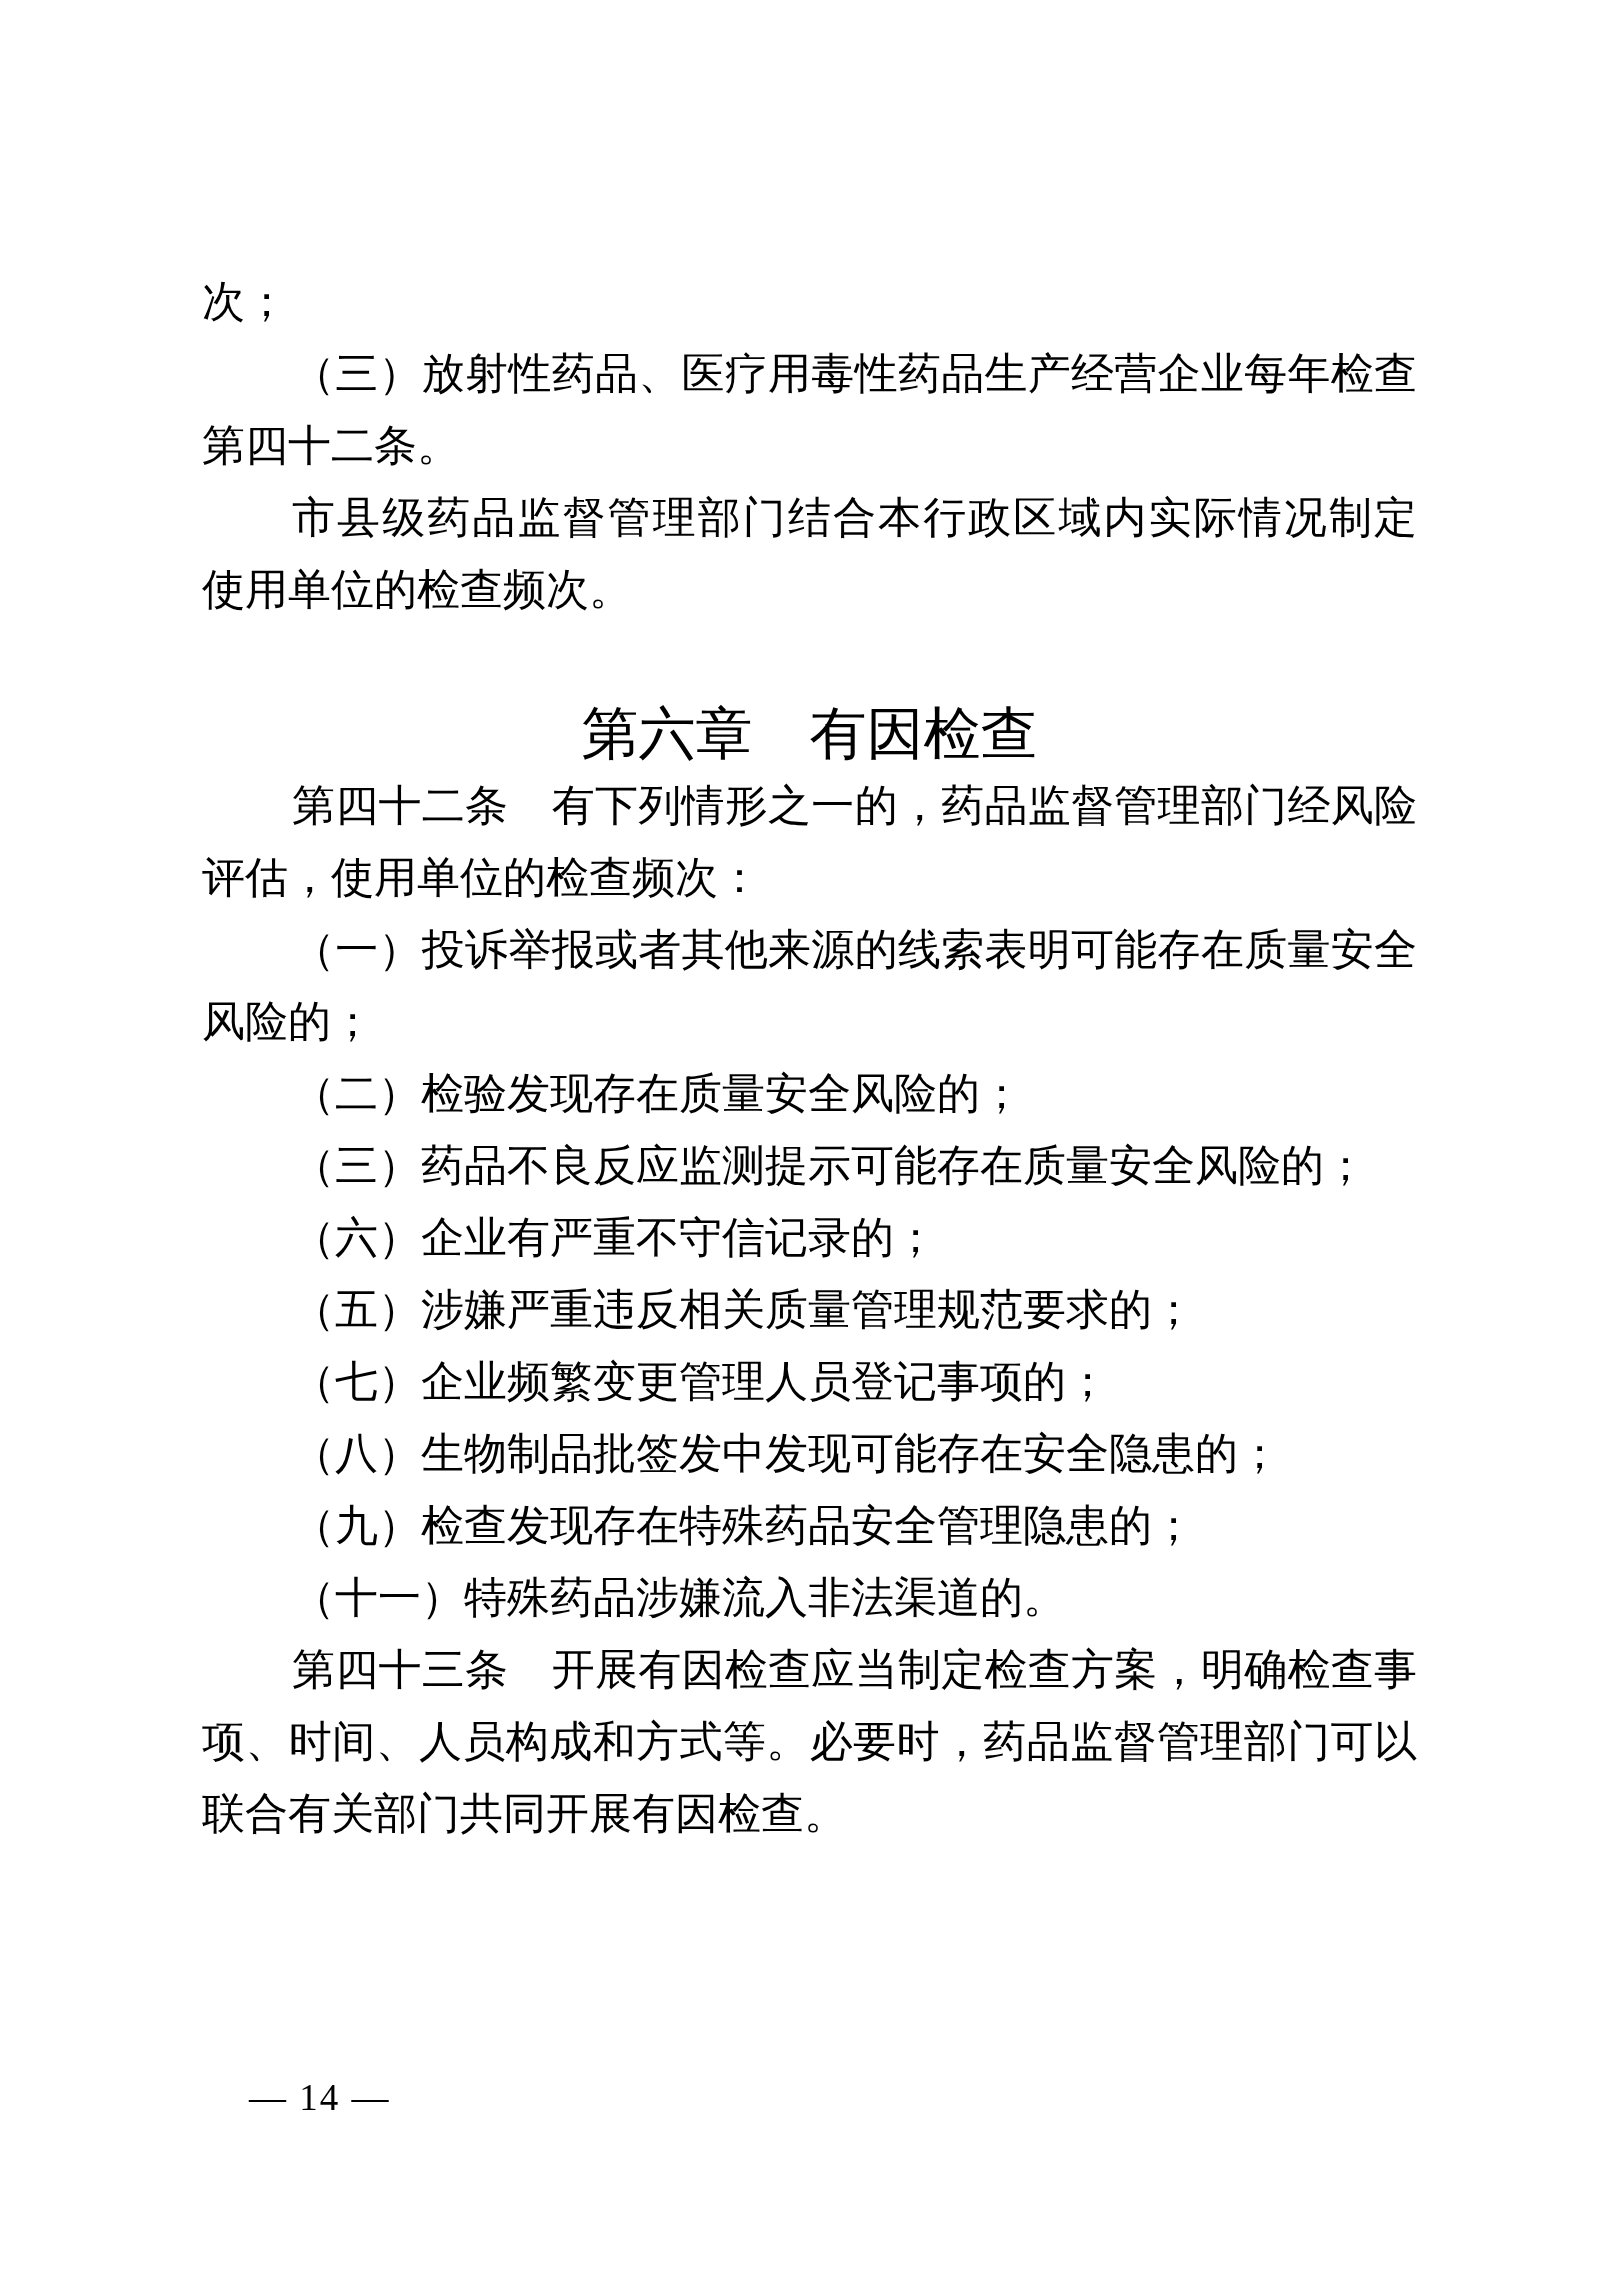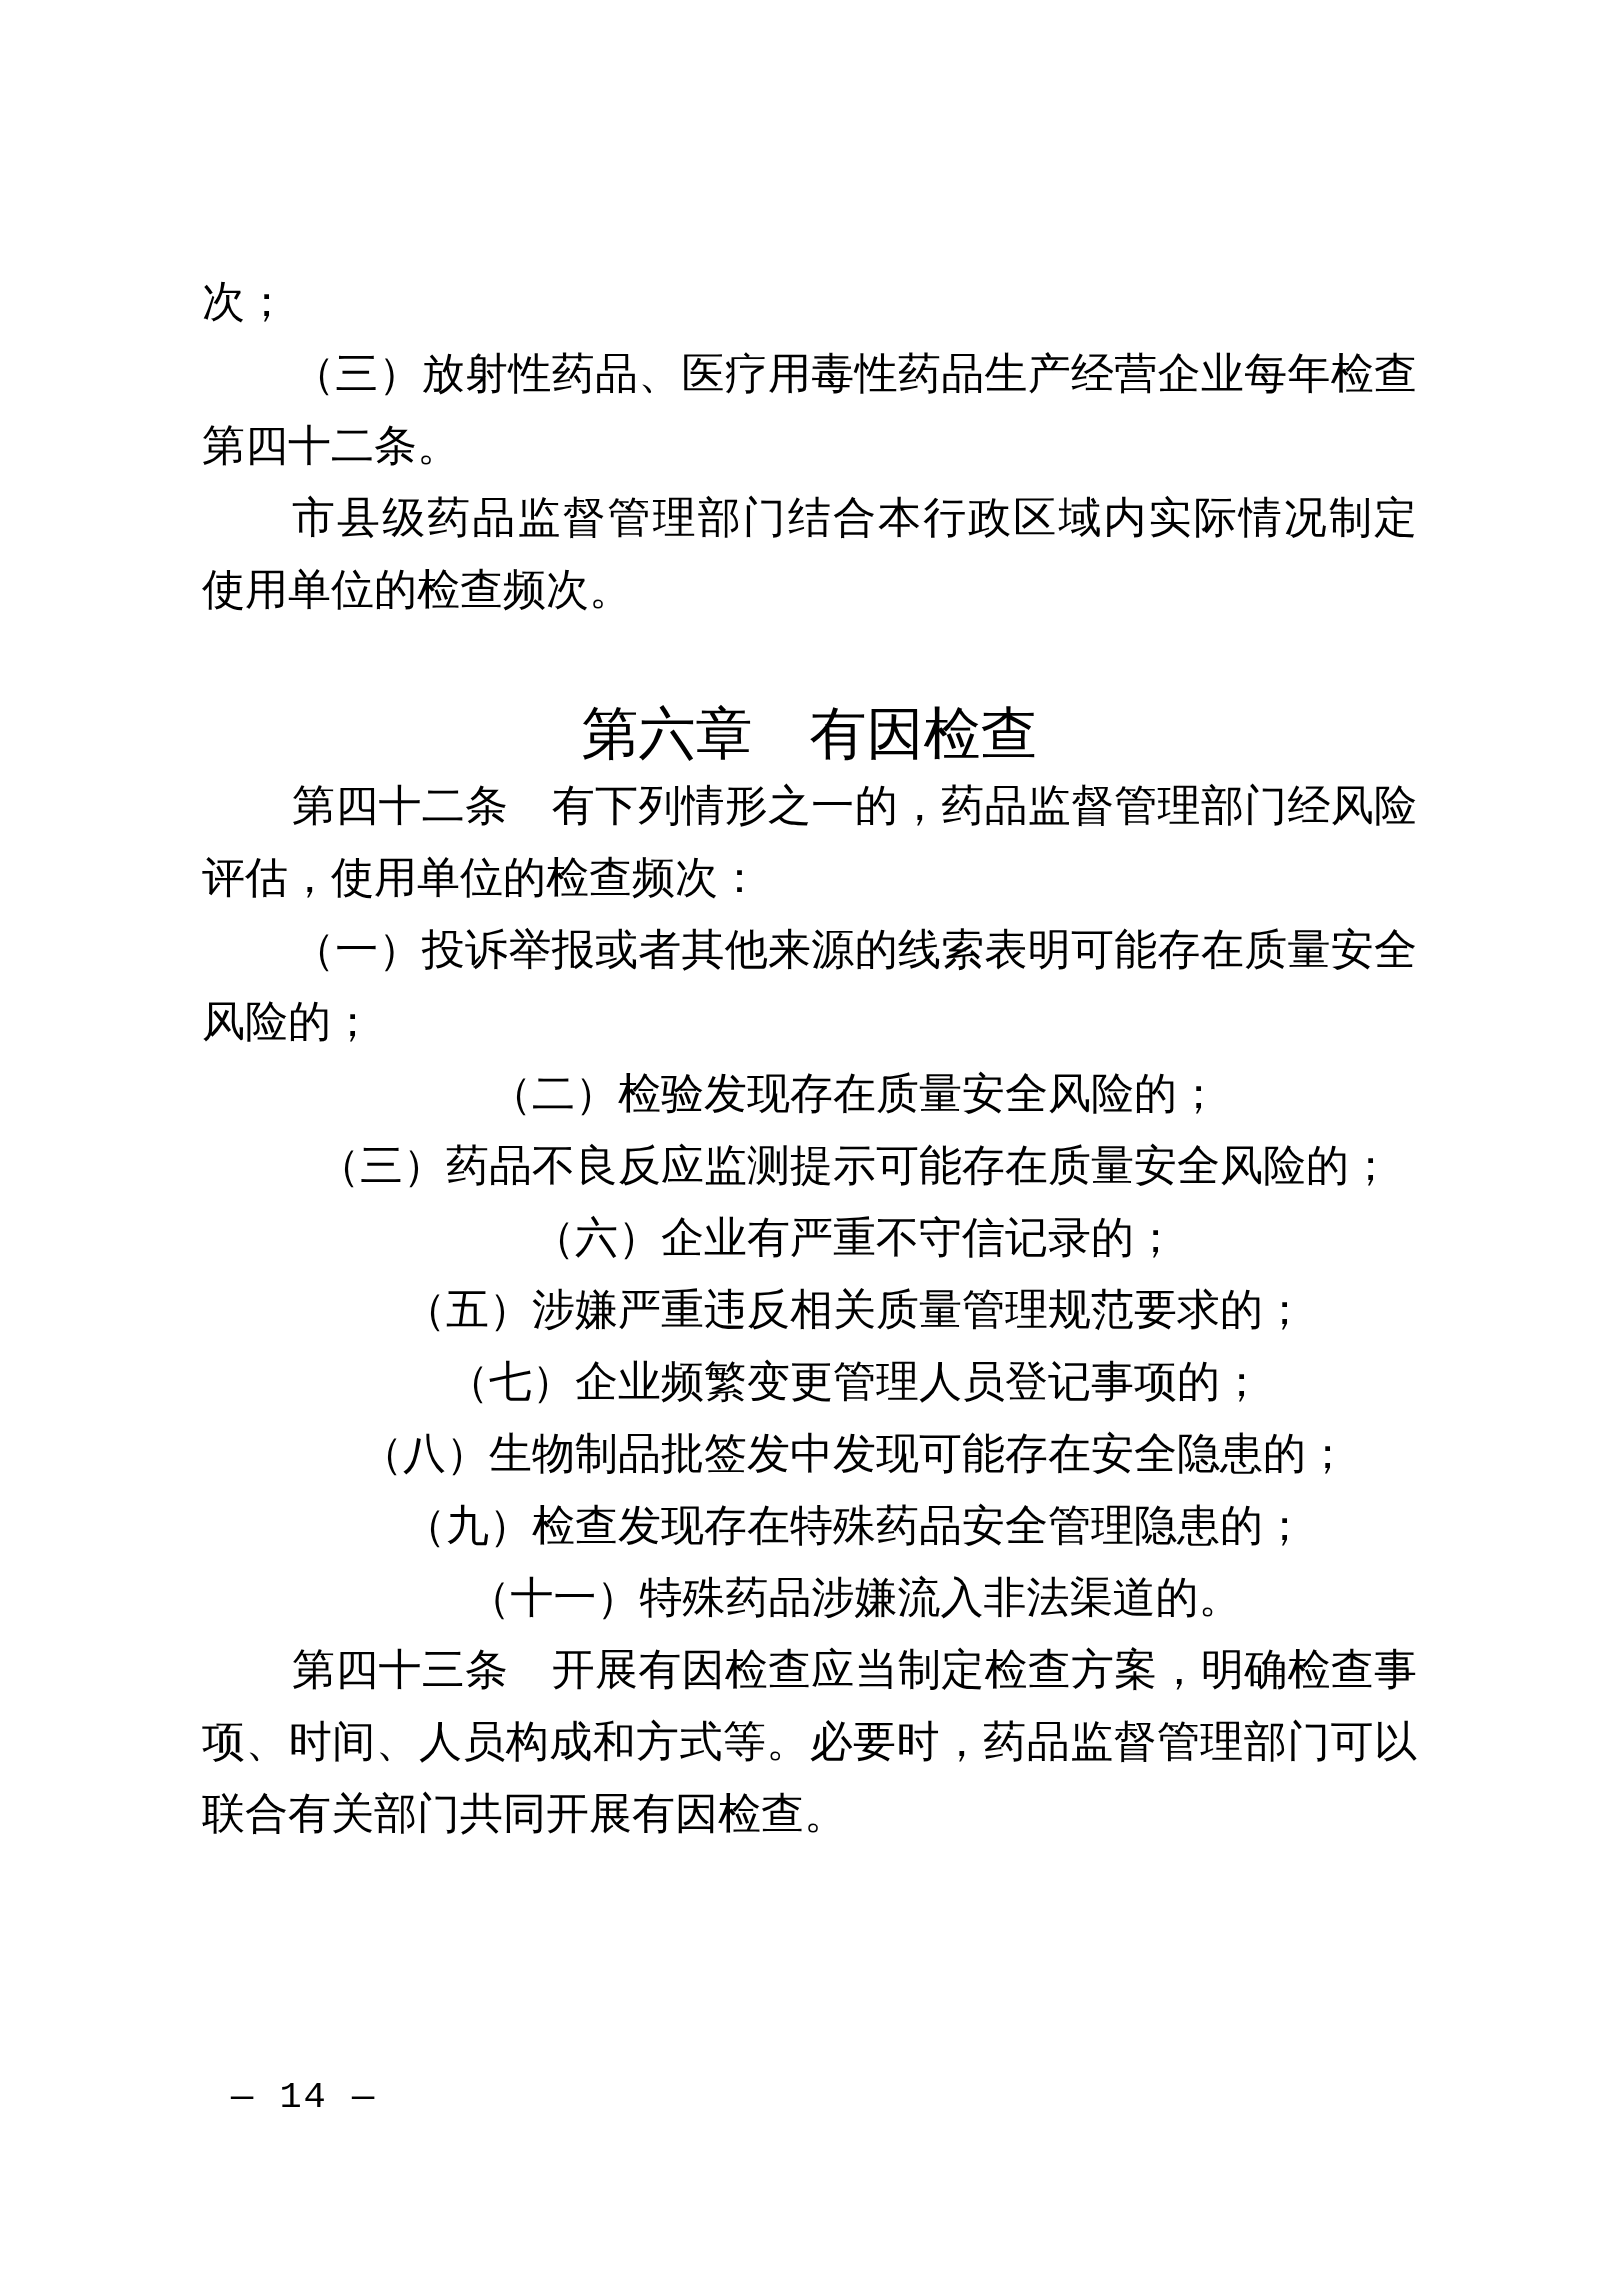--- a/index.html
+++ b/index.html
@@ -14,33 +14,33 @@
   }
   .content {
     position: absolute;
     left: 202px;
     top: 265px;
     width: 1215px;
     font-size: 43px;
     line-height: 72px;
   }
   .line { min-height: 72px; }
-  .indent { text-indent: 90px; text-align: center; }
+  .indent { text-indent: 90px; }
   .fill { text-align: justify; text-align-last: justify; }
   .heading {
     margin-top: 72px;
     text-align: center;
     font-size: 57px;
   }
   .footer {
     position: absolute;
-    left: 231px;
+    left: 249px;
     top: 2076px;
     font-size: 37px;
-    font-family: Liberation Mono, monospace;
+    font-family: Liberation Serif, serif;
     letter-spacing: 2px;
   }
 </style>
 </head>
 <body>
 
 <div class="page">
   <div class="content">
 
     <div class="line">次；</div>

